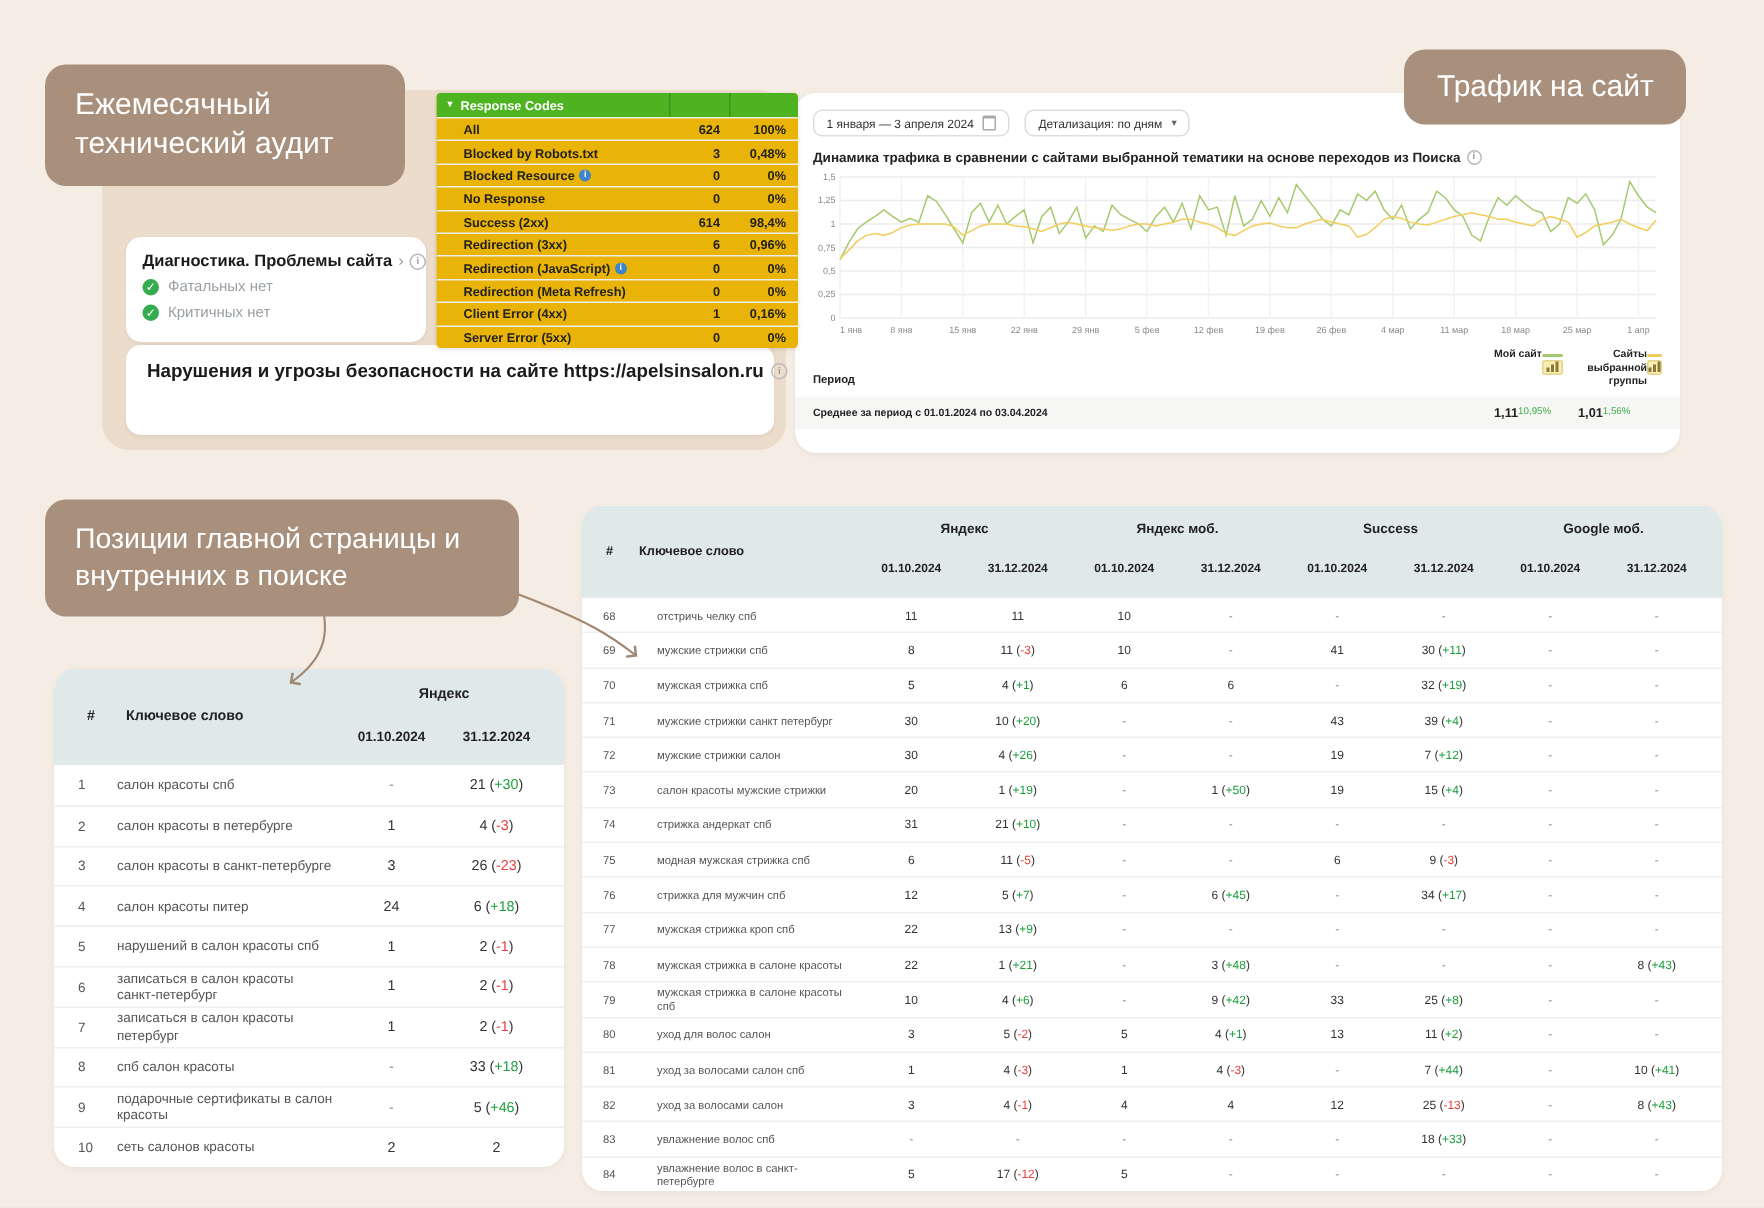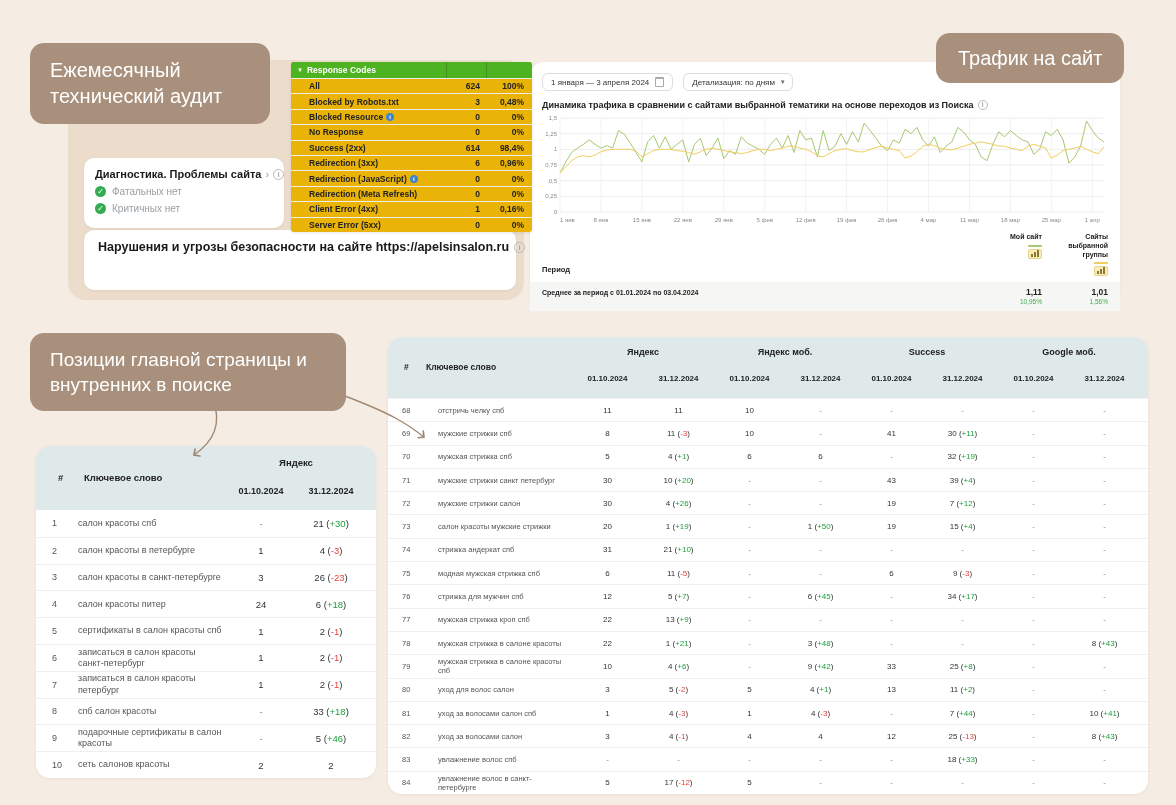--- a/index.html
+++ b/index.html
@@ -45,21 +45,21 @@
   .pill{display:flex;align-items:center;gap:6px;border:1px solid #ddd;border-radius:6px;padding:3px 8px;font-size:8px;color:#333;background:#fff;}
   .cal-icon{display:inline-block;width:7px;height:7px;border:1px solid #aaa;border-top:2.5px solid #aaa;border-radius:1px;}
   .caret{color:#666;font-size:7px;}
   .chart-title{font-size:9px;font-weight:bold;color:#222;margin-top:9px;display:flex;align-items:center;gap:4px;}
   .chart-title .info-gray{width:8px;height:8px;line-height:8px;}
   #chart{display:block;margin-top:3px;}
   .summary{margin-top:2px;}
   .sum-head{display:flex;align-items:flex-end;justify-content:space-between;}
   .period{font-size:7.5px;font-weight:bold;color:#222;padding-bottom:2px;}
   .sum-cols{display:flex;gap:10px;}
-  .sum-col{width:46px;display:flex;flex-direction:column;align-items:flex-end;}
+  .sum-col{width:46px;display:flex;flex-direction:row;align-items:flex-start;}
   .sum-col.w2{width:56px;}
   .sum-col-label{font-size:7px;font-weight:bold;color:#222;text-align:right;line-height:1.25;}
   .legend-icon{margin-top:3px;width:14px;}
   .li-line{height:2px;border-radius:1px;margin-bottom:2px;}
   .li-box{height:10px;background:#faeeb5;border:1px solid #e7d387;border-radius:2px;display:flex;align-items:flex-end;justify-content:center;gap:1px;padding-bottom:1px;box-sizing:border-box;}
   .li-box i{display:block;width:2px;background:#8a7a3a;}
   .sum-avg{display:flex;align-items:flex-start;justify-content:space-between;background:#f6f6f5;margin:6px -12px 0;padding:5px 12px 6px;}
   .avg-label{font-size:7px;font-weight:bold;color:#222;padding-top:2px;}
   .avg-v{font-size:8.5px;font-weight:bold;color:#222;}
   .avg-d{font-size:6.5px;color:#3fae49;margin-top:1px;}
@@ -342,21 +342,21 @@
           <span class="st-cell"><span>26 (</span><span class="neg">-23</span><span>)</span></span>
         </div>
         <div class="st-row">
           <span class="st-num">4</span>
           <span class="st-kw">салон красоты питер</span>
           <span class="st-cell"><span>24</span></span>
           <span class="st-cell"><span>6 (</span><span class="pos">+18</span><span>)</span></span>
         </div>
         <div class="st-row">
           <span class="st-num">5</span>
-          <span class="st-kw">сертификаты в салон красоты спб</span>
+          <span class="st-kw">нарушений в салон красоты спб</span>
           <span class="st-cell"><span>1</span></span>
           <span class="st-cell"><span>2 (</span><span class="neg">-1</span><span>)</span></span>
         </div>
         <div class="st-row">
           <span class="st-num">6</span>
           <span class="st-kw">записаться в салон красоты санкт-петербург</span>
           <span class="st-cell"><span>1</span></span>
           <span class="st-cell"><span>2 (</span><span class="neg">-1</span><span>)</span></span>
         </div>
         <div class="st-row">

